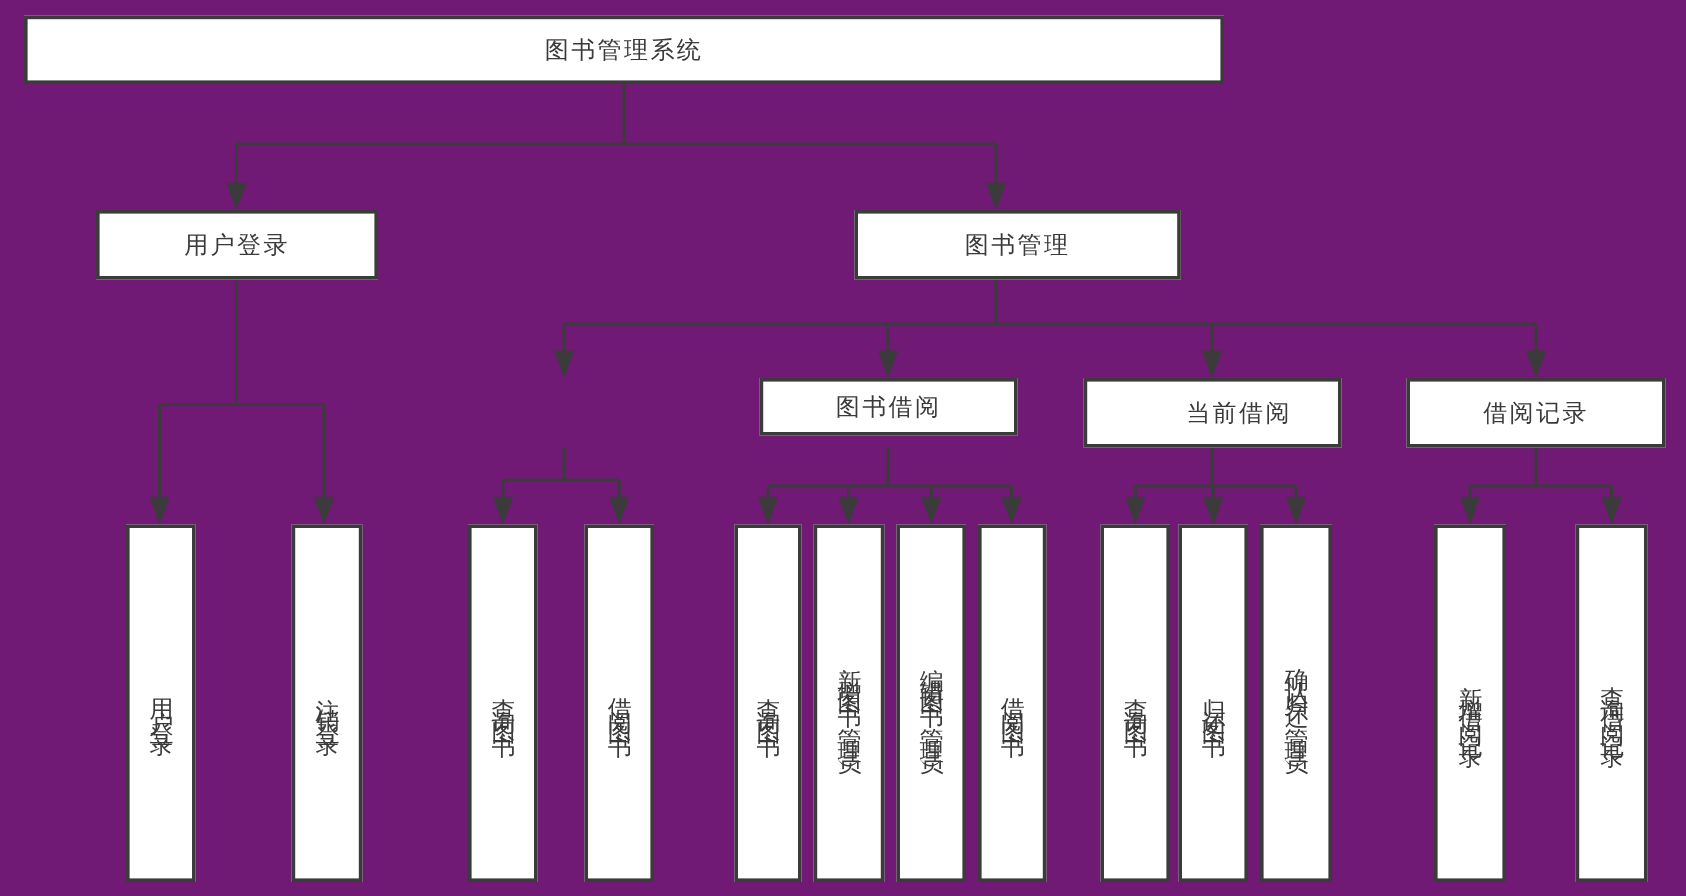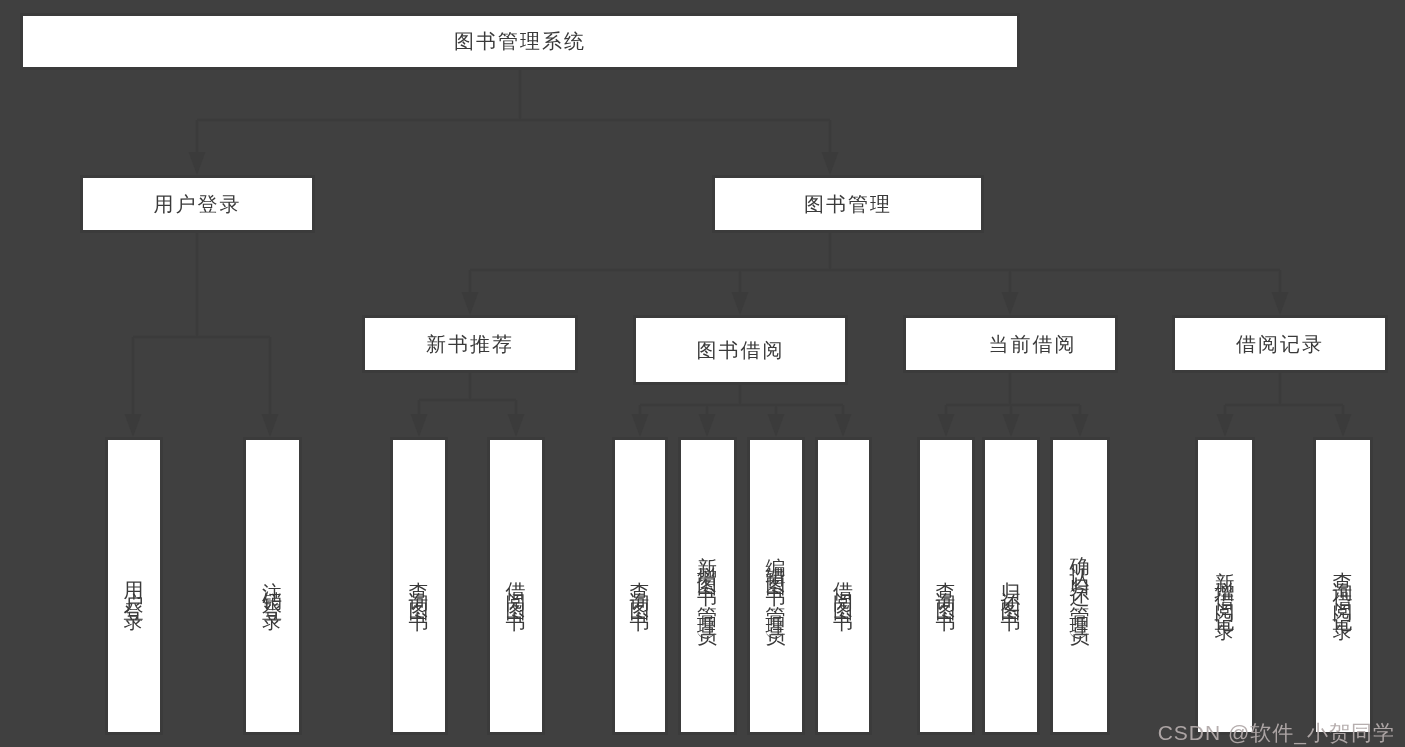--- a/index.html
+++ b/index.html
@@ -5,21 +5,21 @@
   html, body {
     margin: 0;
     padding: 0;
     background: #ffffff;
     font-family: "Liberation Sans", "DejaVu Sans", sans-serif;
   }
   #stage {
     position: relative;
     width: 1405px;
     height: 747px;
-    background: #404040;
+    background: #701a75;
     overflow: hidden;
   }
   #wires {
     position: absolute;
     left: 0; top: 0;
     width: 1405px;
     height: 747px;
     pointer-events: none;
   }
   .node {
@@ -92,22 +92,21 @@
       <polygon points="1216.5,414 1233.5,414 1225,437"></polygon>
       <polygon points="1334.5,414 1351.5,414 1343,437"></polygon>
     </g>
   </svg>
 
   <div class="node hnode" style="left:20px; top:13px; width:1000px; height:57px;">图书管理系统</div>
 
   <div class="node hnode" style="left:80px; top:175px; width:235px; height:58px;">用户登录</div>
   <div class="node hnode" style="left:712px; top:175px; width:272px; height:58px;">图书管理</div>
 
-  <div class="node hnode" style="left:362px; top:315px; width:216px; height:58px;">新书推荐</div>
-  <div class="node hnode" style="left:633px; top:315px; width:215px; height:70px;">图书借阅</div>
+  <div class="node hnode" style="left:633px; top:315px; width:215px; height:48px;">图书借阅</div>
   <div class="node hnode" style="left:903px; top:315px; width:215px; height:58px;padding-left:44px;">当前借阅</div>
   <div class="node hnode" style="left:1172px; top:315px; width:216px; height:58px;text-align:right;">借阅记录</div>
 
   <div class="node vnode" style="left:105px; top:437px; width:58px; height:298px;">
     <span class="vtext">用户登录</span>
   </div>
   <div class="node vnode" style="left:243px; top:437px; width:59px; height:298px;">
     <span class="vtext">注销登录</span>
   </div>
 
@@ -141,15 +140,14 @@
     <span class="vtext">确认归还（管理员）</span>
   </div>
 
   <div class="node vnode" style="left:1195px; top:437px; width:60px; height:298px;">
     <span class="vtext">新增借阅记录</span>
   </div>
   <div class="node vnode" style="left:1313px; top:437px; width:60px; height:298px;">
     <span class="vtext">查询借阅记录</span>
   </div>
 
-  <div class="watermark">CSDN @软件_小贺同学</div>
 
 </div>
 
 </body></html>

